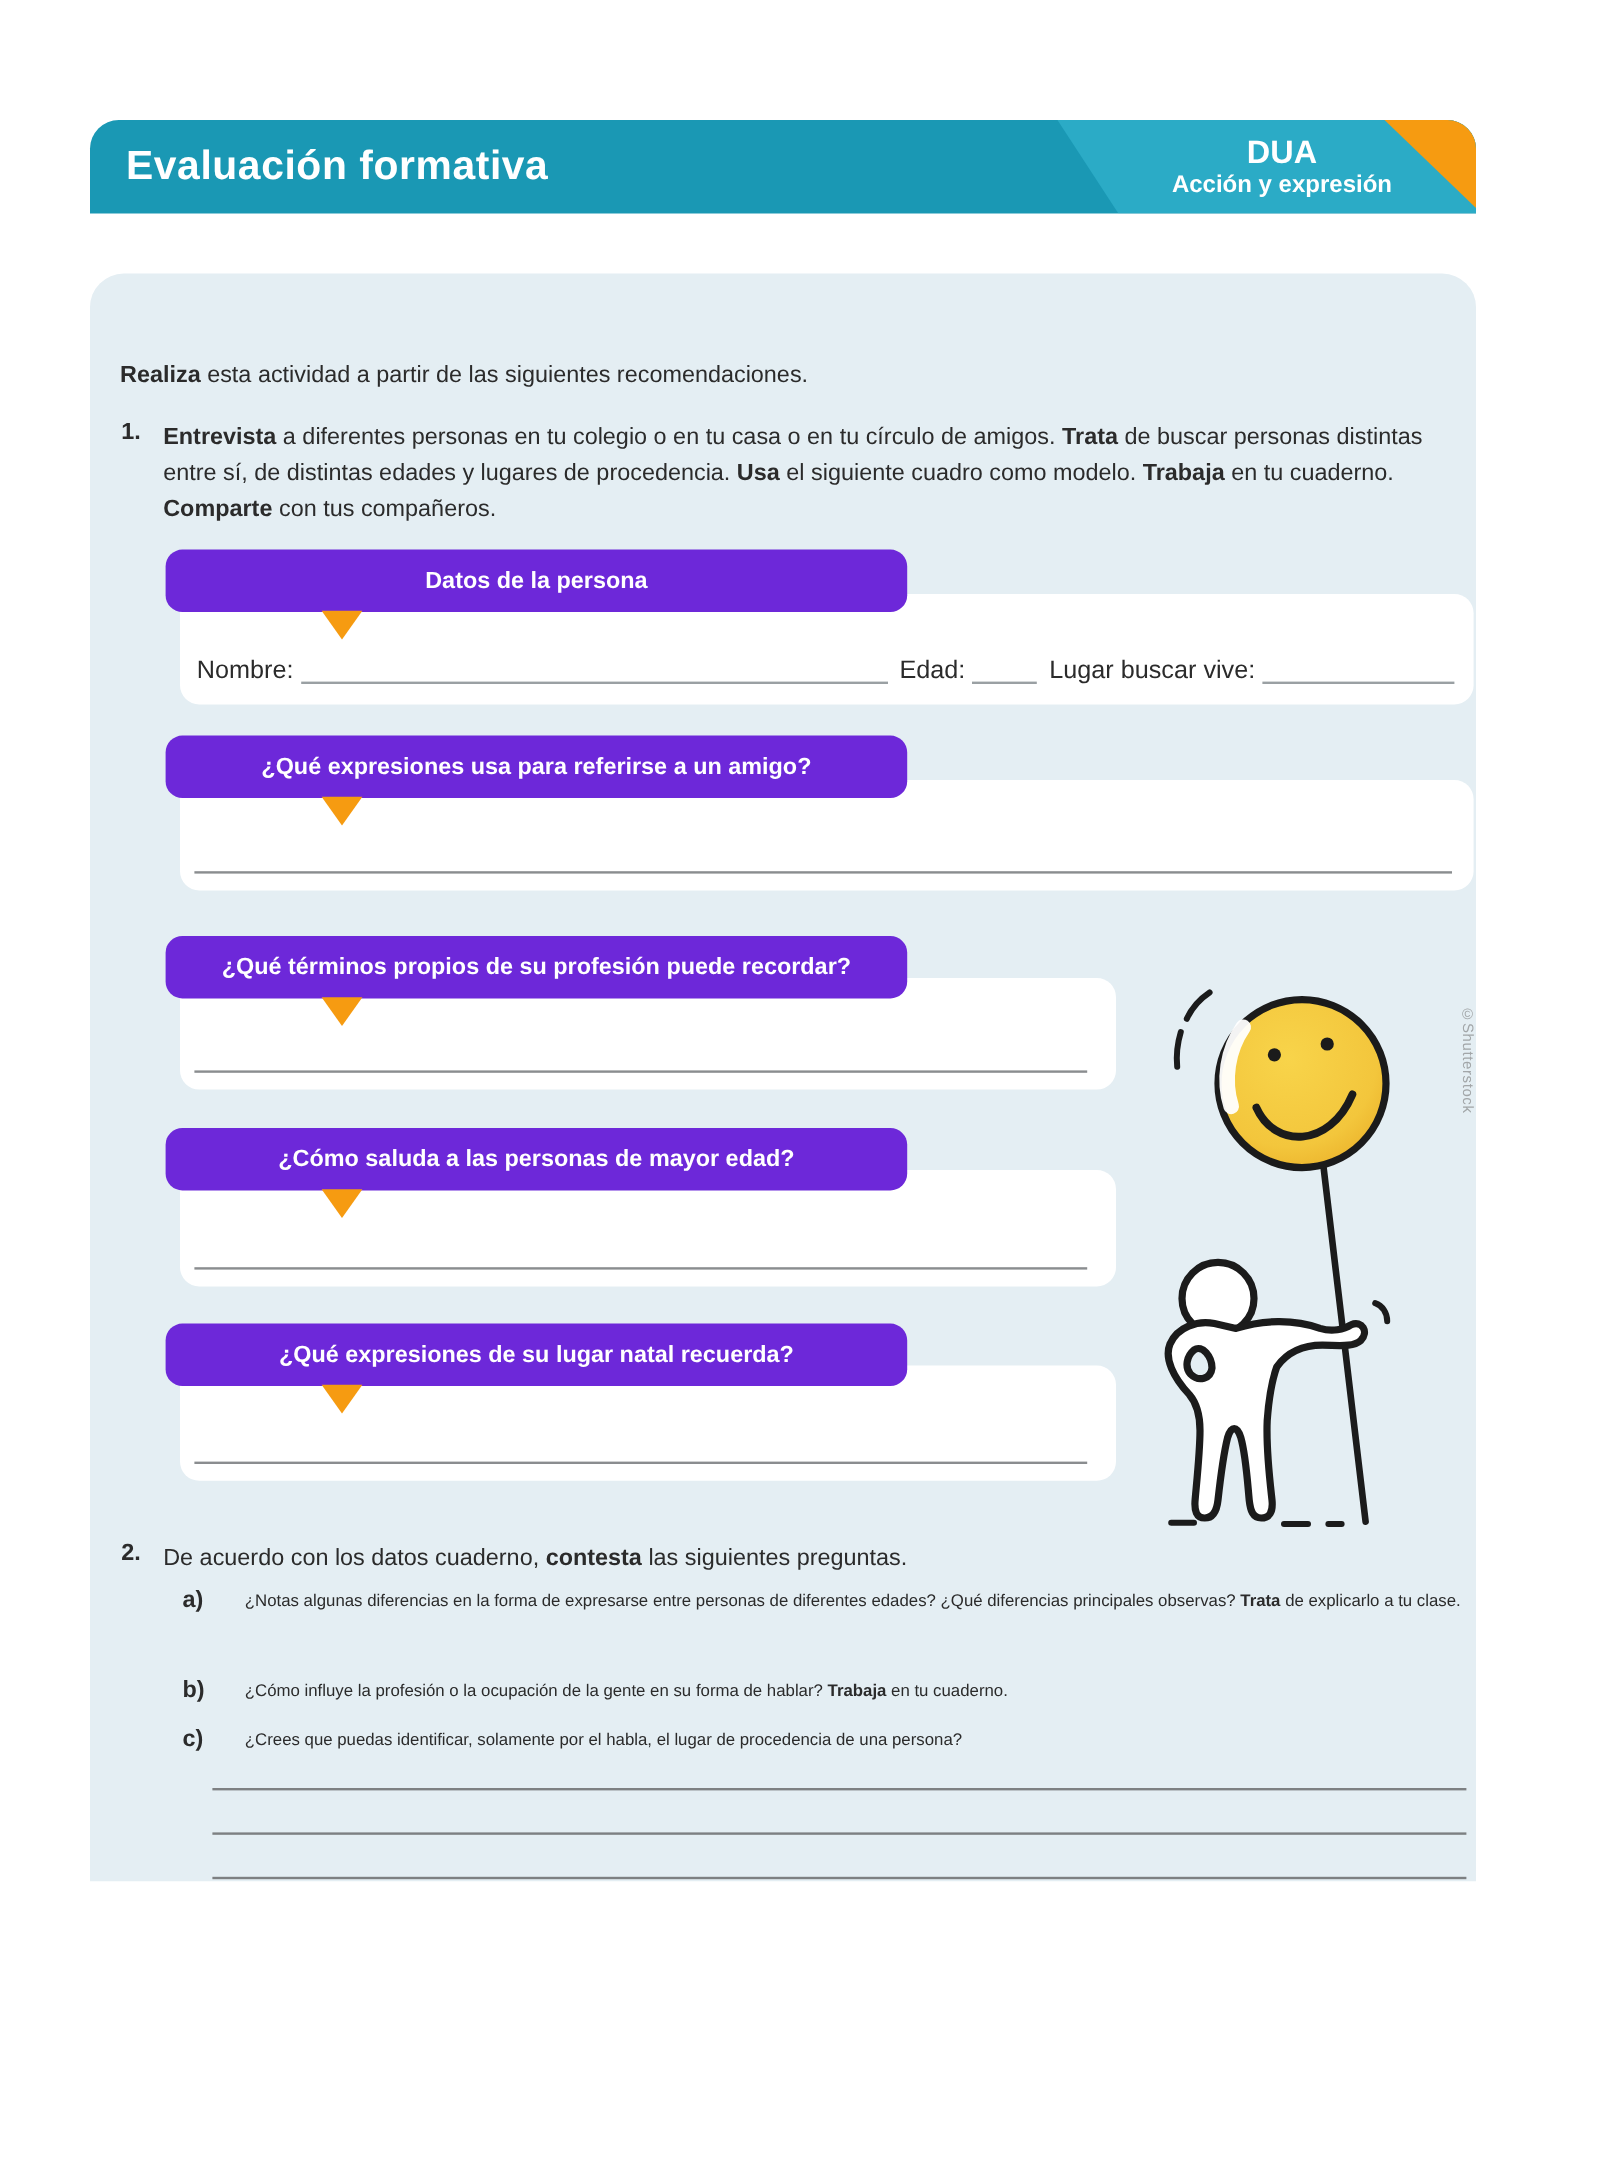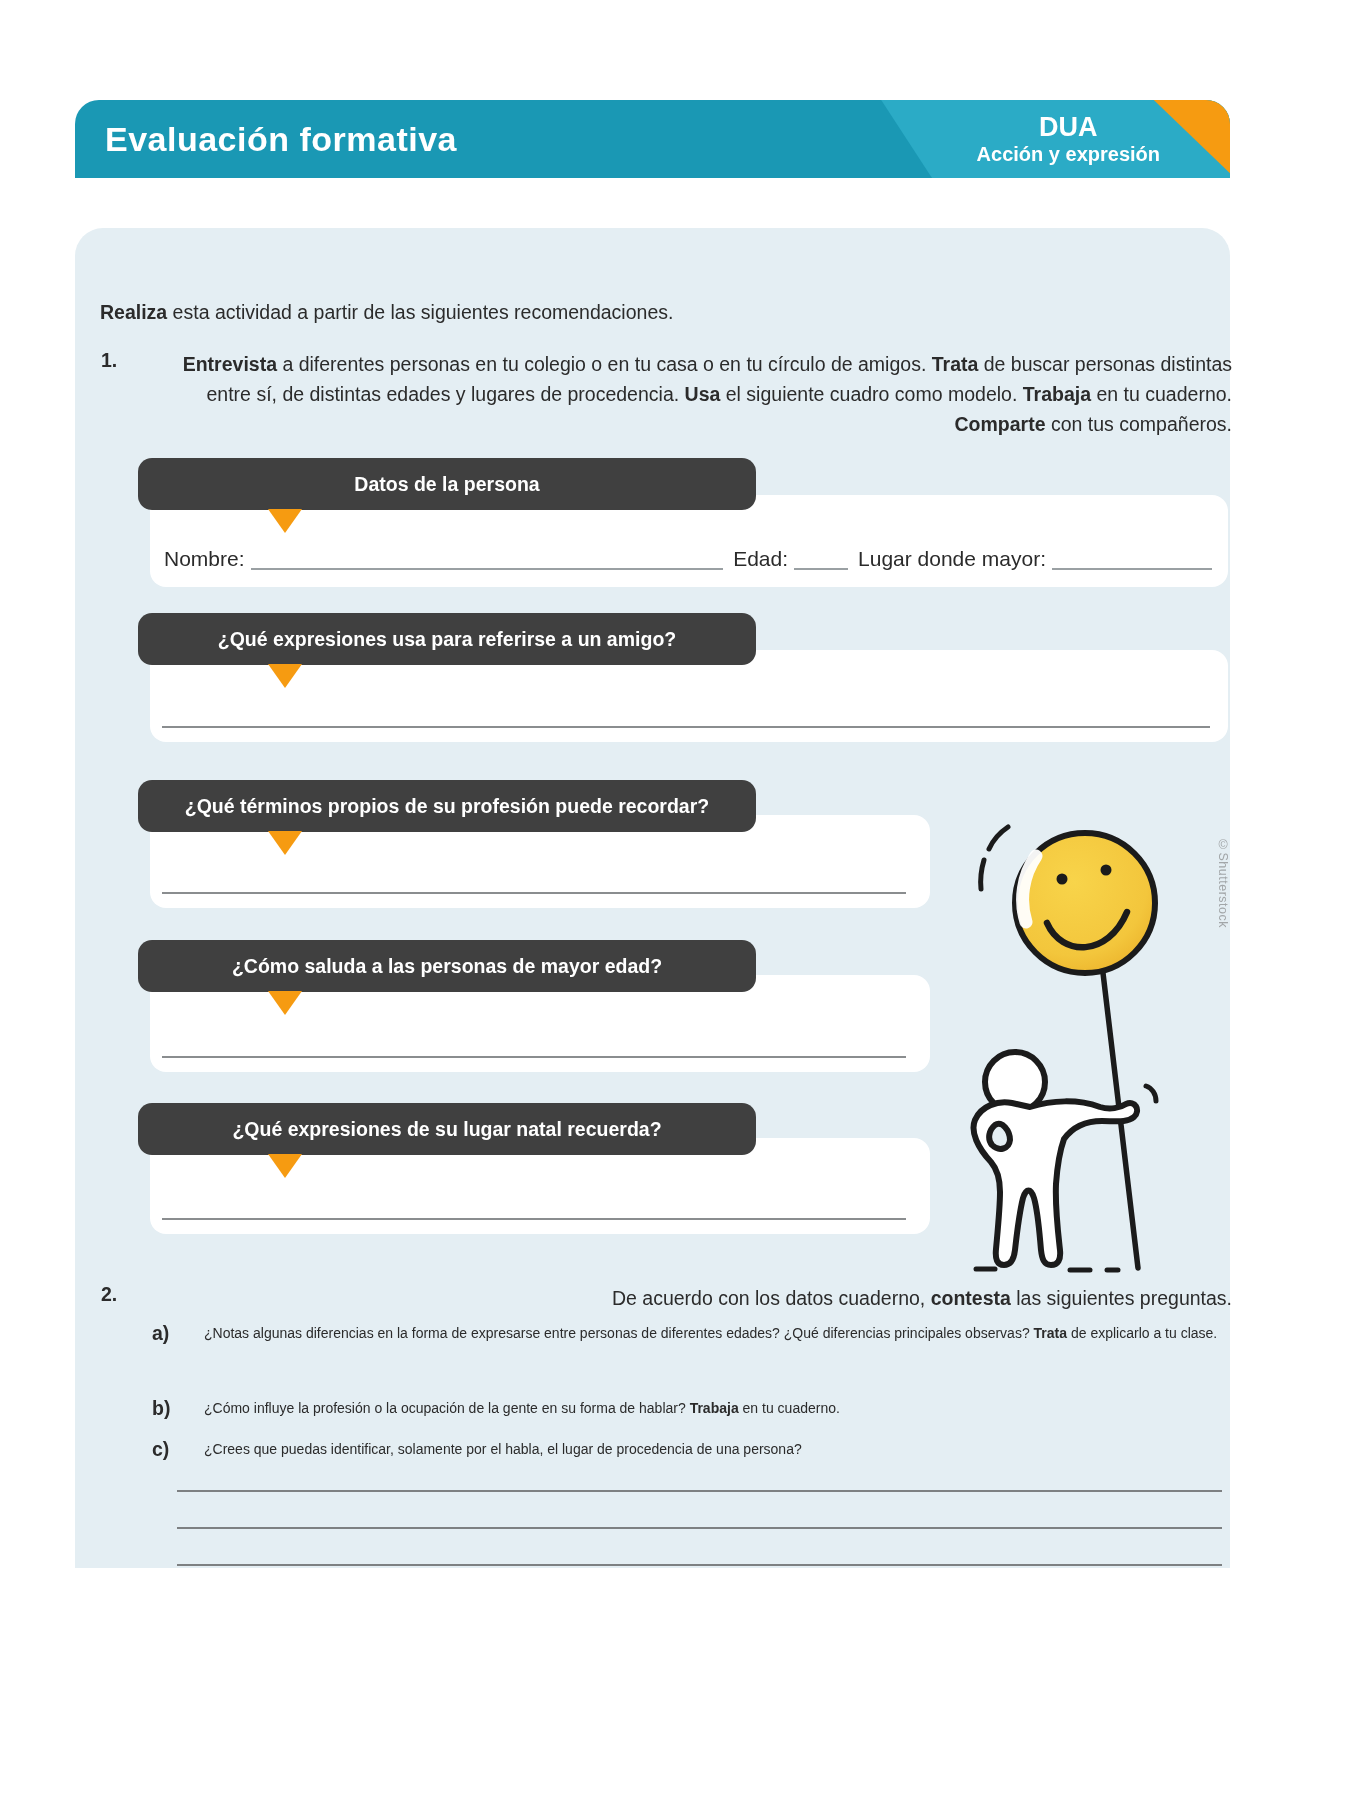--- a/index.html
+++ b/index.html
@@ -19,24 +19,24 @@
   .dua{position:absolute;right:70px;top:50%;transform:translateY(-50%);
        text-align:center;color:#ffffff;line-height:1.15;}
   .dua .l1{font-size:27px;font-weight:700;}
   .dua .l2{font-size:20px;font-weight:700;}
   
   .panel{position:absolute;left:75px;top:228px;width:1155px;height:1444px;
        background:#e4eef3;border-radius:28px;}
   .a-title{position:absolute;left:100px;top:243px;font-size:28px;font-weight:700;color:#1d1d1b;}
   .intro{position:absolute;left:100px;top:301px;font-size:19.5px;}
   .num{position:absolute;left:101px;font-size:19.5px;font-weight:700;}
-  .itxt{position:absolute;left:136px;width:1096px;font-size:19.5px;line-height:1.55;text-align:right;}
+  .itxt{position:absolute;left:136px;width:1096px;font-size:19.5px;line-height:1.55;}
   b{font-weight:700;}
   
-  .tab{position:absolute;left:138px;width:618px;height:52px;background:#404040;
+  .tab{position:absolute;left:138px;width:618px;height:52px;background:#6d28d9;
        border-radius:14px;display:flex;align-items:center;justify-content:center;
        color:#ffffff;font-size:19.5px;font-weight:700;z-index:3;text-align:center;}
   .ptr{position:absolute;left:268px;width:0;height:0;z-index:3;
        border-left:17px solid transparent;border-right:17px solid transparent;
        border-top:24px solid #f69b11;}
   .card{position:absolute;left:150px;background:#ffffff;border-radius:16px;z-index:1;}
   .wline{position:absolute;left:12px;right:18px;bottom:14px;height:0;
        border-bottom:2px solid #8a8d8f;}
   .fieldrow{position:absolute;left:14px;right:16px;bottom:16px;display:flex;
        align-items:center;font-size:21px;color:#2b2b2b;}
@@ -79,21 +79,21 @@
 
   <div class="num" style="top:349px;">1.</div>
   <div class="itxt" style="top:349px;"><b>Entrevista</b><span> a diferentes personas en tu colegio o en tu casa o en tu círculo de amigos. </span><b>Trata</b><span> de buscar personas distintas entre sí, de distintas edades y lugares de procedencia. </span><b>Usa</b><span> el siguiente cuadro como modelo. </span><b>Trabaja</b><span> en tu cuaderno. </span><b>Comparte</b><span> con tus compañeros.</span></div>
 
   <div class="card" style="top:495px;width:1078px;height:92px;">
     <div class="fieldrow">
       <span class="flabel">Nombre:</span>
       <span class="fline grow"></span>
       <span class="flabel">Edad:</span>
       <span class="fline short"></span>
-      <span class="flabel">Lugar donde mayor:</span>
+      <span class="flabel">Lugar buscar vive:</span>
       <span class="fline mid"></span>
     </div>
   </div>
   <div class="tab" style="top:458px;">Datos de la persona</div>
   <div class="ptr" style="top:509px;"></div>
 
   <div class="card" style="top:650px;width:1078px;height:92px;">
     <div class="wline"></div>
   </div>
   <div class="tab" style="top:613px;">¿Qué expresiones usa para referirse a un amigo?</div>

